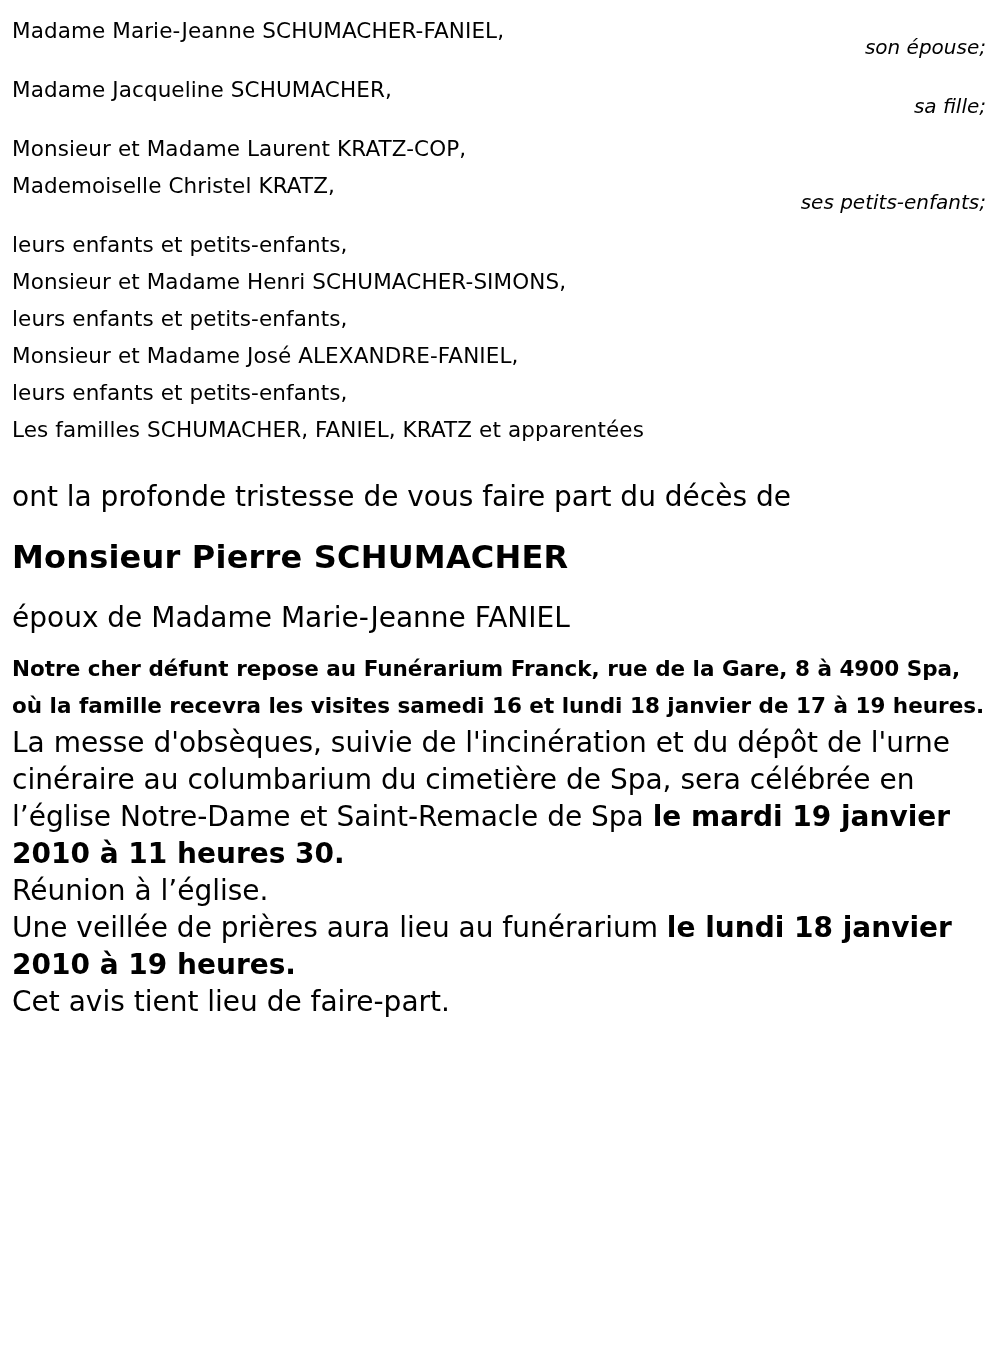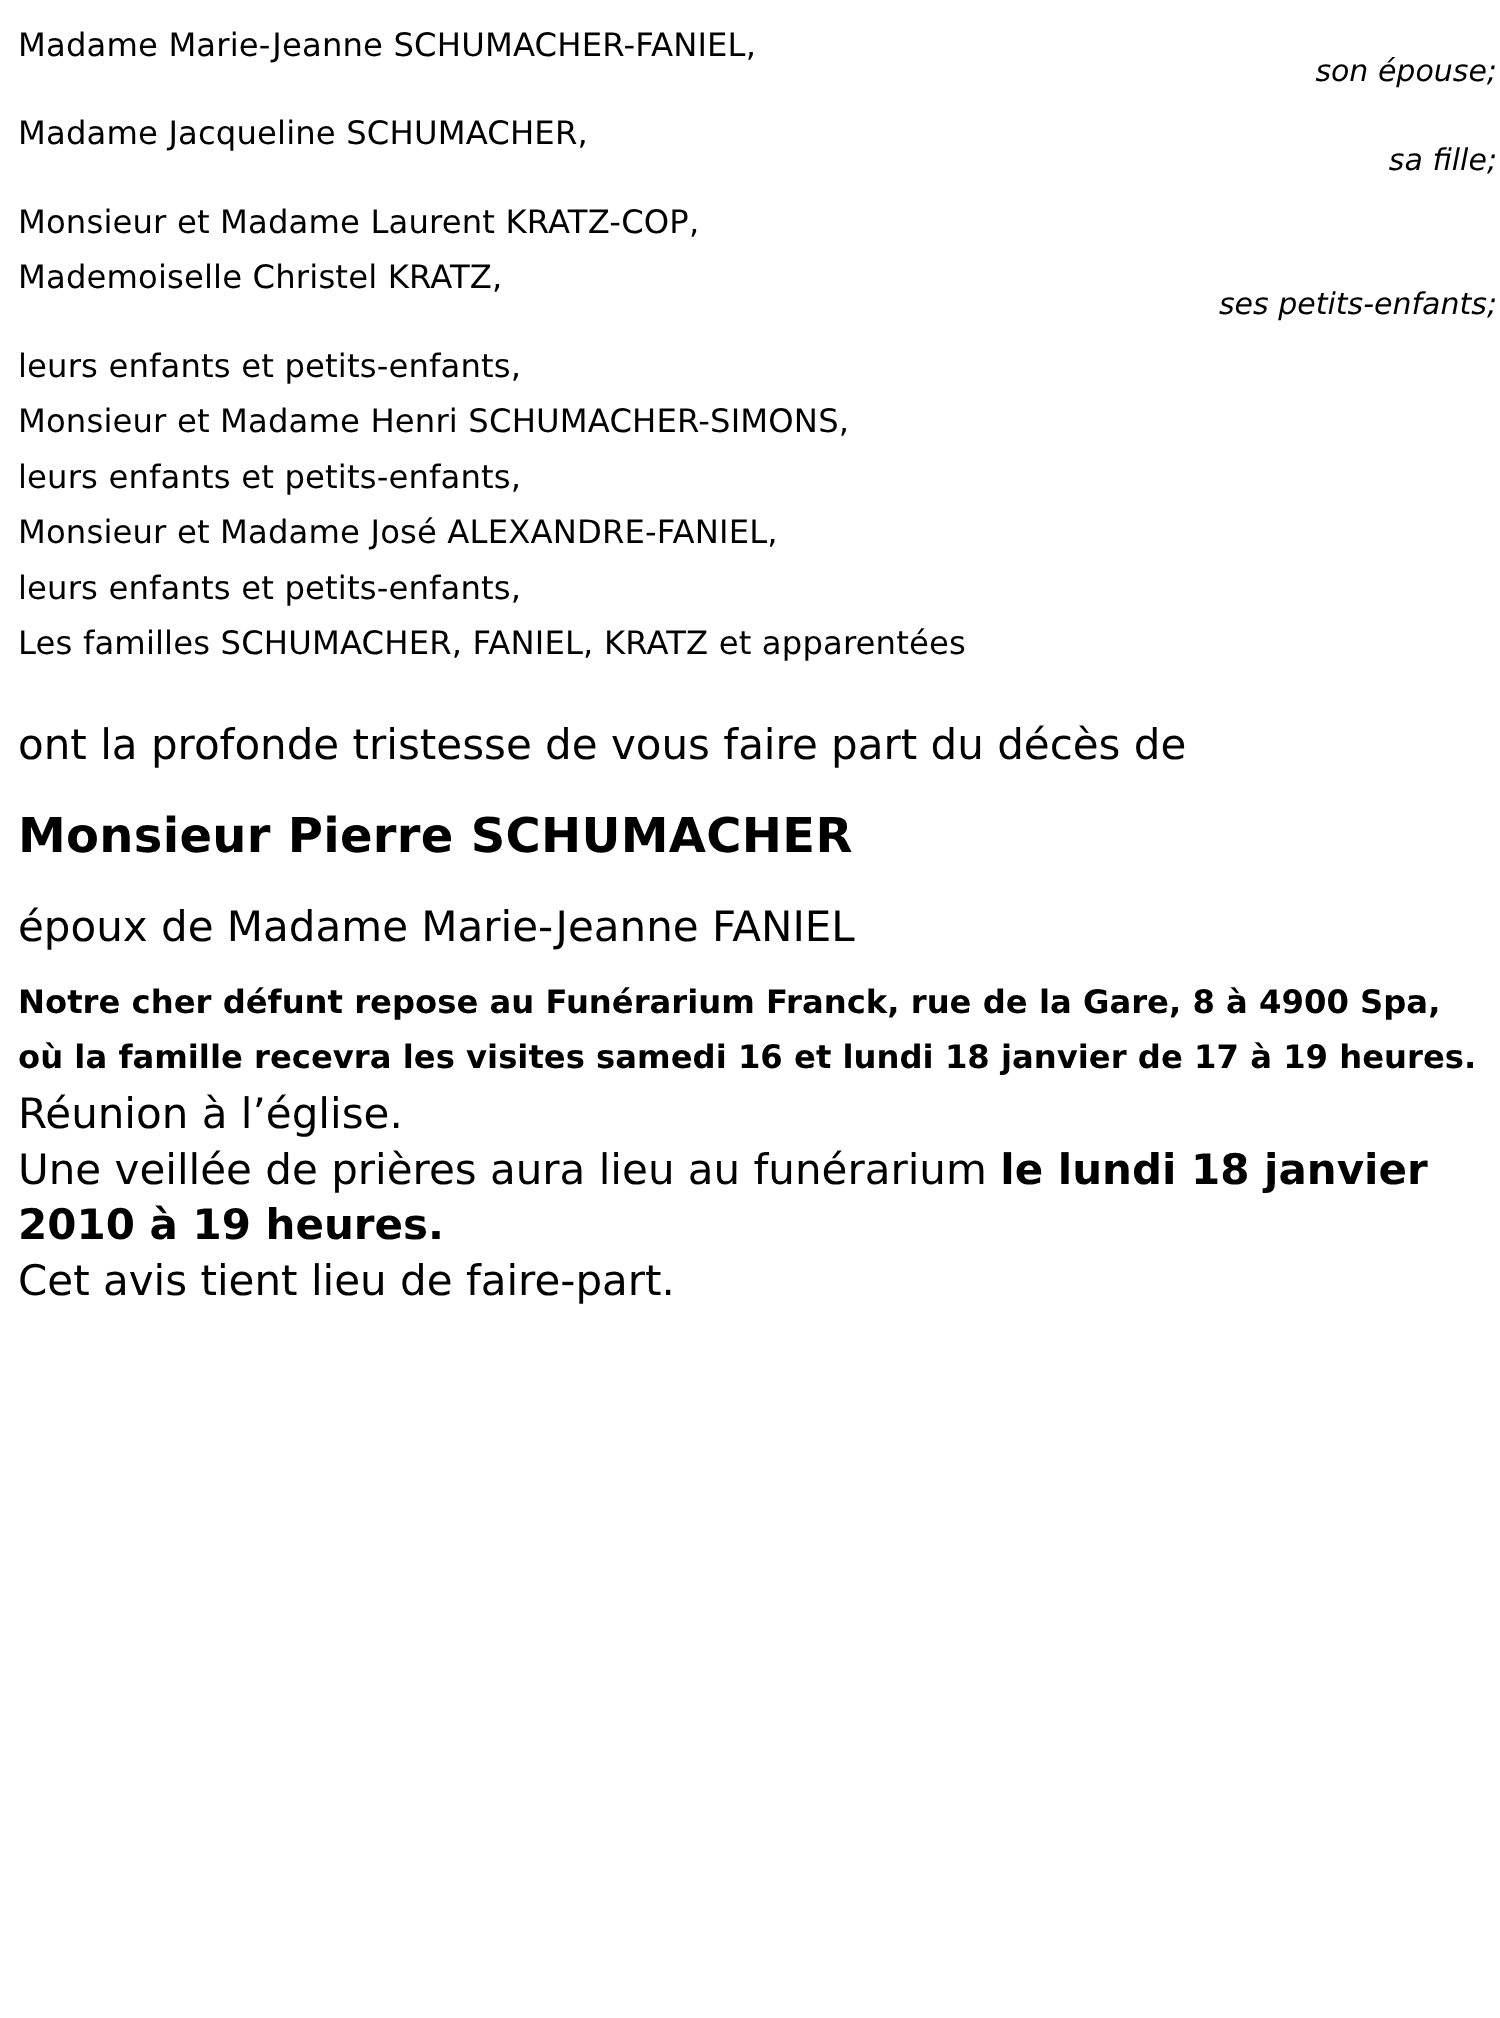--- a/index.html
+++ b/index.html
@@ -13,21 +13,21 @@
     height: 1345px;
     font-family: "DejaVu Sans", "Liberation Sans", sans-serif;
     color: #000000;
     -webkit-font-smoothing: antialiased;
   }
   .page {
     position: relative;
     width: 1000px;
     height: 1345px;
     box-sizing: border-box;
-    padding: 12px 0 0 12px;
+    padding: 12px 12px 0 12px;
     background: #ffffff;
     overflow: hidden;
   }
 
   
   .relations {
     width: 100%;
   }
   .rel-group {
     position: relative;
@@ -138,20 +138,21 @@
 
   <div class="gap-md"></div>
 
   <p class="para">époux de Madame Marie-Jeanne FANIEL</p>
 
   <div class="gap-sm"></div>
 
 
   <p class="bold-block">Notre cher défunt repose au Funérarium Franck, rue de la Gare, 8 à 4900 Spa, où la famille recevra les visites samedi 16 et lundi 18 janvier de 17 à 19 heures.</p>
 
+  <p class="para"><span>La messe d'obsèques, suivie de l'incinération et du dépôt de l'urne cinéraire au columbarium du cimetière de Spa, sera célébrée en l’église Notre-Dame et Saint-Remacle de Spa </span><b>le mardi 19 janvier 2010 à 11 heures 30.</b></p>
 
   <p class="para">Réunion à l’église.</p>
 
   <p class="para"><span>Une veillée de prières aura lieu au funérarium </span><b>le lundi 18 janvier 2010 à 19 heures.</b></p>
 
   <p class="para">Cet avis tient lieu de faire-part.</p>
 
 </div>
 
 </body></html>

